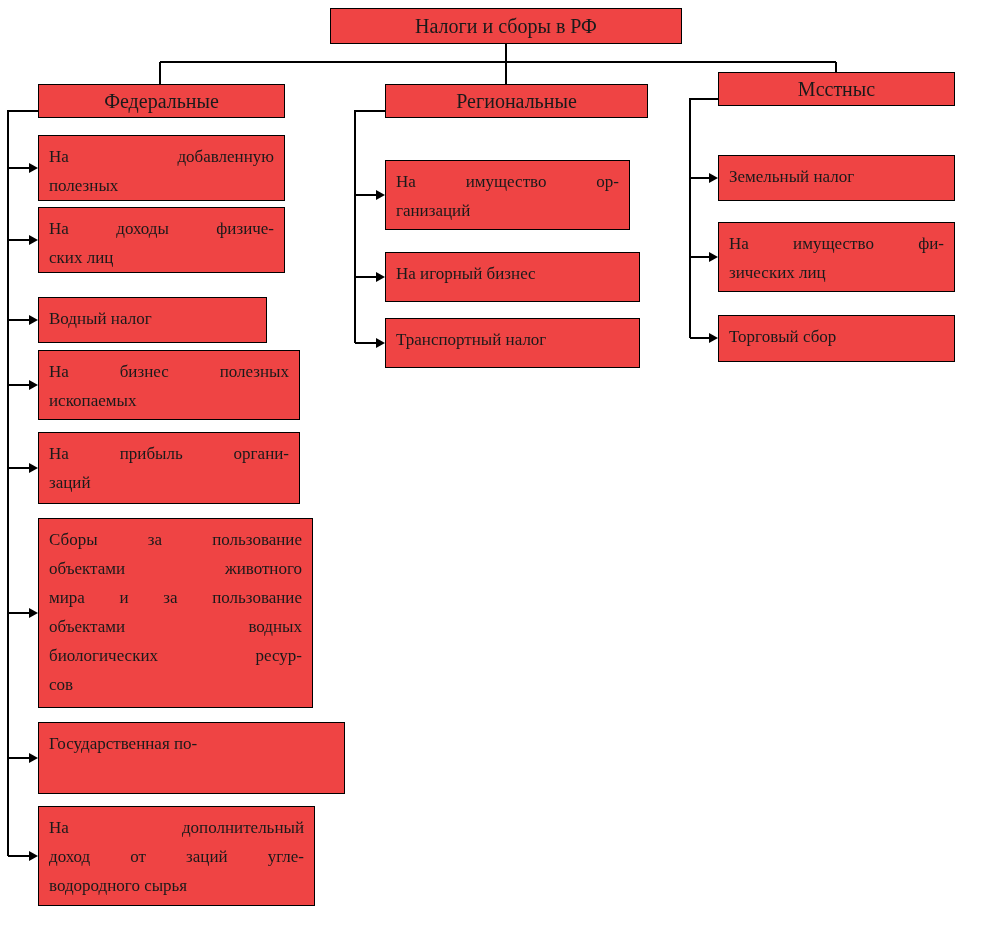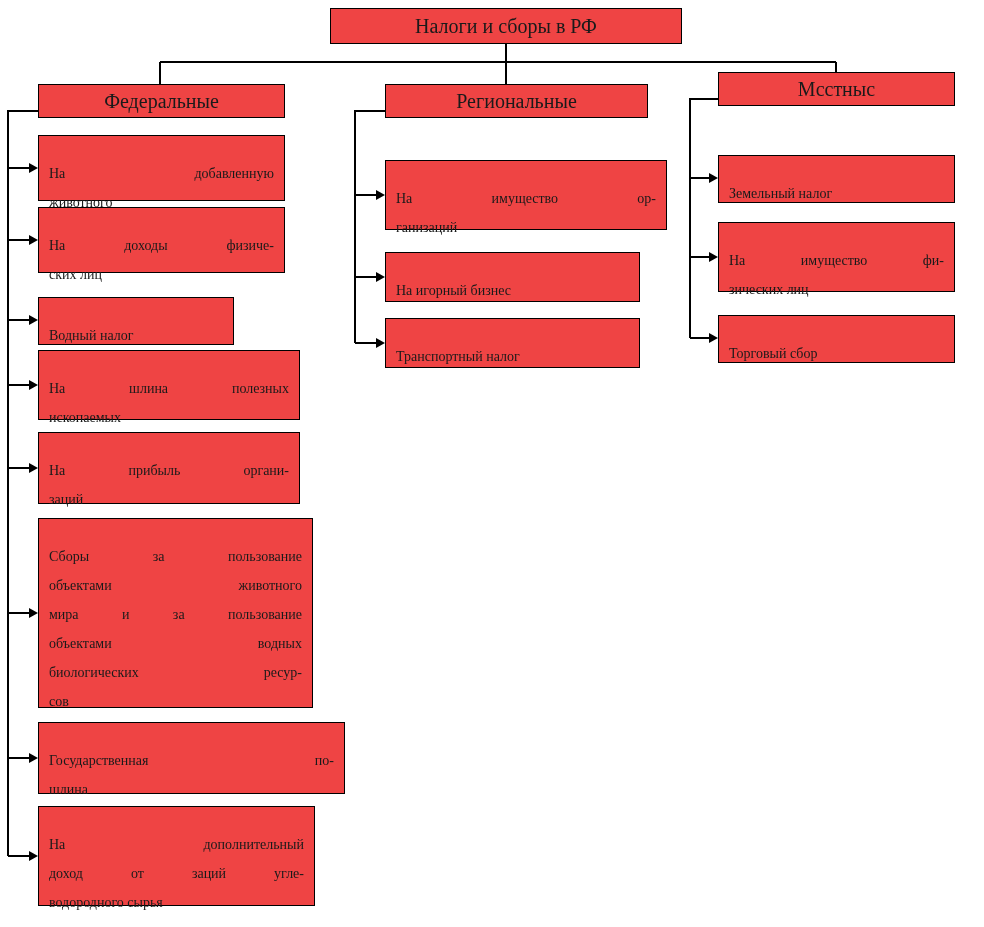--- a/index.html
+++ b/index.html
@@ -27,22 +27,22 @@
     background: #ef4444;
     color: #1a1a1a;
   }
   .title-box, .header-box {
     display: flex;
     align-items: center;
     justify-content: center;
     font-size: 20px;
   }
   .node {
-    padding: 23px 10px;
-    font-size: 14px;
+    padding: 6px 10px;
+    font-size: 17px;
     line-height: 29px;
   }
   .node .line {
     text-align: justify;
     text-align-last: justify;
   }
   .node .line:last-child {
     text-align-last: left;
   }
 </style>
@@ -105,56 +105,55 @@
   </svg>
 
   <div class="box title-box" style="left:330px; top:8px; width:352px; height:36px;">Налоги и сборы в РФ</div>
 
   <div class="box header-box" style="left:38px; top:84px; width:247px; height:34px;text-align:right;">Федеральные</div>
   <div class="box header-box" style="left:385px; top:84px; width:263px; height:34px;">Региональные</div>
   <div class="box header-box" style="left:718px; top:72px; width:237px; height:34px;">Мсстныс</div>
 
   <div class="box node" style="left:38px; top:135px; width:247px; height:66px;">
       <div class="line">На добавленную</div>
-      <div class="line">животного</div>
+      <div class="line">полезных</div>
     </div>
   <div class="box node" style="left:38px; top:207px; width:247px; height:66px;">
       <div class="line">На доходы физиче-</div>
       <div class="line">ских лиц</div>
     </div>
-  <div class="box node" style="left:38px; top:297px; width:196px; height:46px;">
+  <div class="box node" style="left:38px; top:297px; width:229px; height:46px;">
       <div class="line">Водный налог</div>
     </div>
   <div class="box node" style="left:38px; top:350px; width:262px; height:70px;">
-      <div class="line">На шлина полезных</div>
+      <div class="line">На бизнес полезных</div>
       <div class="line">ископаемых</div>
     </div>
   <div class="box node" style="left:38px; top:432px; width:262px; height:72px;">
       <div class="line">На прибыль органи-</div>
       <div class="line">заций</div>
     </div>
   <div class="box node" style="left:38px; top:518px; width:275px; height:190px;">
       <div class="line">Сборы за пользование</div>
       <div class="line">объектами животного</div>
       <div class="line">мира и за пользование</div>
       <div class="line">объектами водных</div>
       <div class="line">биологических ресур-</div>
       <div class="line">сов</div>
     </div>
   <div class="box node" style="left:38px; top:722px; width:307px; height:72px;">
       <div class="line">Государственная по-</div>
-      <div class="line">шлина</div>
     </div>
   <div class="box node" style="left:38px; top:806px; width:277px; height:100px;">
       <div class="line">На дополнительный</div>
       <div class="line">доход от заций угле-</div>
       <div class="line">водородного сырья</div>
     </div>
 
-  <div class="box node" style="left:385px; top:160px; width:282px; height:70px;">
+  <div class="box node" style="left:385px; top:160px; width:245px; height:70px;">
       <div class="line">На имущество ор-</div>
       <div class="line">ганизаций</div>
     </div>
   <div class="box node" style="left:385px; top:252px; width:255px; height:50px;">
       <div class="line">На игорный бизнес</div>
     </div>
   <div class="box node" style="left:385px; top:318px; width:255px; height:50px;">
       <div class="line">Транспортный налог</div>
     </div>
 

